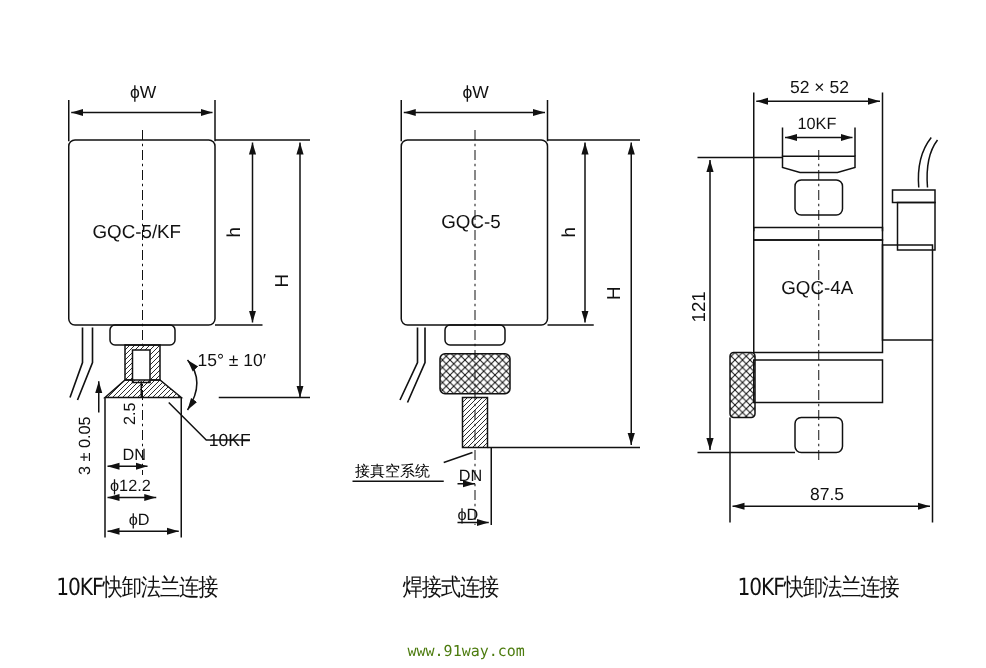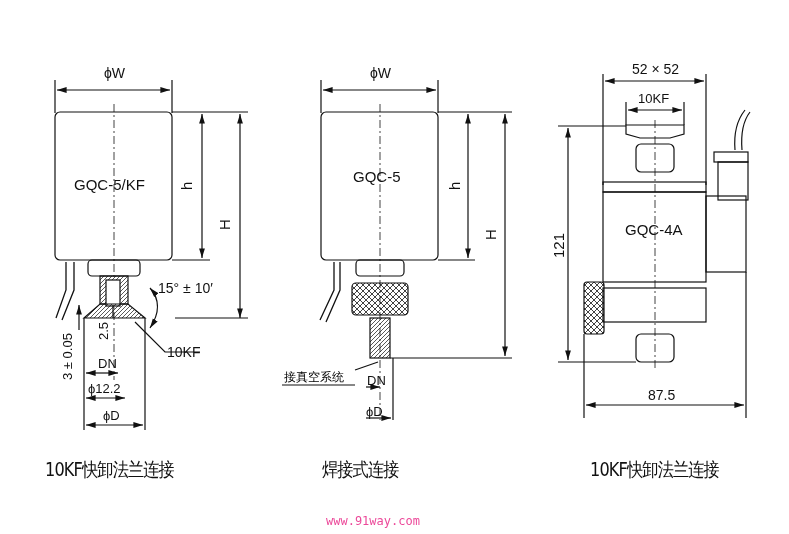--- a/index.html
+++ b/index.html
@@ -1,20 +1,20 @@
 <!DOCTYPE html>
 <html><head>
 <meta charset="utf-8">
 <style>
   html,body{margin:0;padding:0;background:#fff;}
   body{width:789px;height:534px;position:relative;overflow:hidden;font-family:"Liberation Serif",serif;color:#111;}
   svg{position:absolute;left:0;top:0;}
   .t{font-family:"Liberation Sans Narrow","Liberation Sans",sans-serif;fill:#111;}
   .cap{position:absolute;font-family:"DejaVu Sans",sans-serif;font-size:19px;color:#111;letter-spacing:-1px;transform:scaleX(0.85);transform-origin:left top;}
-  .wm{position:absolute;font-family:"DejaVu Sans Mono",monospace;font-size:12px;color:#ec4899;}
+  .wm{position:absolute;font-family:"DejaVu Sans Mono",monospace;font-size:12px;color:#4d7c0f;}
 </style>
 </head>
 <body>
 
 <svg width="789" height="534" viewBox="0 0 789 534">
   <defs>
     <marker id="ar" viewBox="0 0 10 10" refX="10" refY="5" markerWidth="8" markerHeight="8" orient="auto-start-reverse">
         <path d="M0,2 L10,5 L0,8 z" fill="#111"></path>
       </marker>
     <pattern id="knurl" width="6" height="6" patternUnits="userSpaceOnUse">

